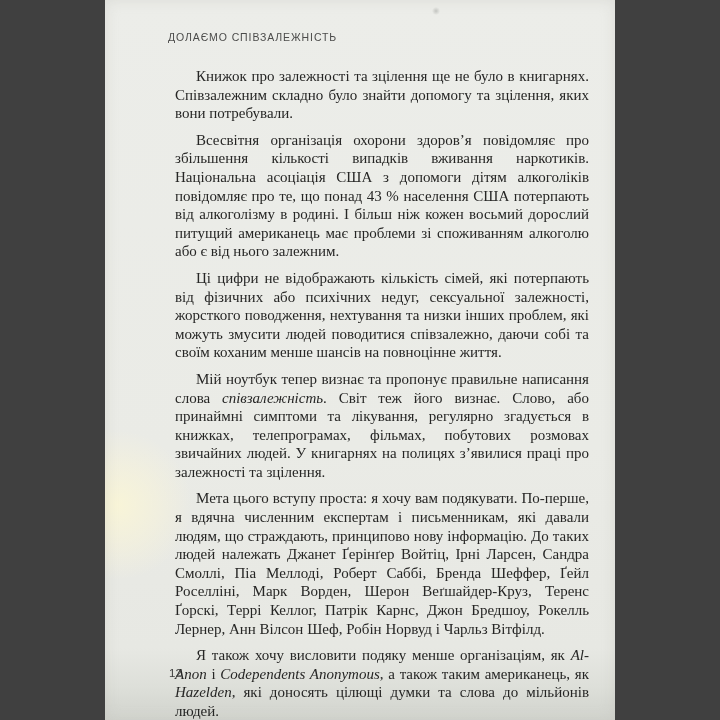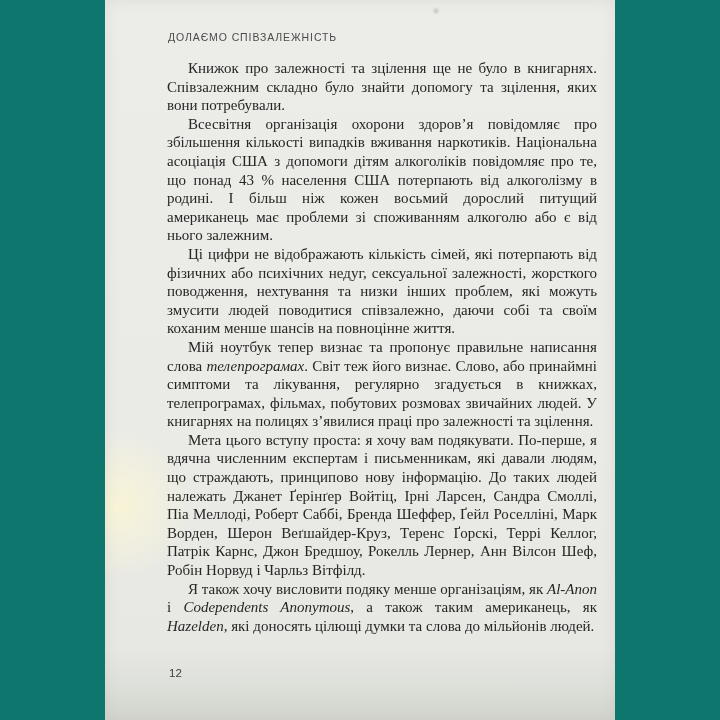--- a/index.html
+++ b/index.html
@@ -8,21 +8,21 @@
     width: 720px;
     height: 720px;
     background: #ffffff;
     overflow: hidden;
     font-family: "Liberation Serif", serif;
   }
   .stage {
     position: relative;
     width: 720px;
     height: 720px;
-    background: #0f766e;
+    background: #404040;
   }
   
   .photo {
     position: absolute;
     left: 105px;
     top: 0;
     width: 510px;
     height: 720px;
     background:
       radial-gradient(circle 75px at 12px 505px, rgba(249,245,215,0.95) 0%, rgba(247,243,218,0.55) 55%, rgba(240,239,228,0) 100%),
@@ -51,21 +51,21 @@
     position: absolute;
     left: 62px;
     top: 59px;
     width: 430px;
     font-size: 15px;
     line-height: 18.6px;
     color: #262625;
     text-align: justify;
   }
   .para {
-    margin: 0;
+    margin: 8px;
     text-indent: 21px;
   }
   .it { font-style: italic; }
   .page-number {
     position: absolute;
     left: 64px;
     top: 656px;
     font-family: "Liberation Sans", sans-serif;
     font-size: 11.5px;
     color: #3d3d3c;
@@ -76,20 +76,20 @@
 <body>
 
 <div class="stage">
   <div class="photo">
     <div class="running-header">ДОЛАЄМО СПІВЗАЛЕЖНІСТЬ</div>
 
     <div class="body-text">
         <p class="para"><span>Книжок про залежності та зцілення ще не було в книгарнях. Співзалежним складно було знайти допомогу та зцілення, яких вони потребували.</span></p>
         <p class="para"><span>Всесвітня організація охорони здоров’я повідомляє про збільшення кількості випадків вживання наркотиків. Національна асоціація США з допомоги дітям алкоголіків повідомляє про те, що понад 43 % населення США потерпають від алкоголізму в родині. І більш ніж кожен восьмий дорослий питущий американець має проблеми зі споживанням алкоголю або є від нього залежним.</span></p>
         <p class="para"><span>Ці цифри не відображають кількість сімей, які потерпають від фізичних або психічних недуг, сексуальної залежності, жорсткого поводження, нехтування та низки інших проблем, які можуть змусити людей поводитися співзалежно, даючи собі та своїм коханим менше шансів на повноцінне життя.</span></p>
-        <p class="para"><span>Мій ноутбук тепер визнає та пропонує правильне написання слова </span><span class="it">телепрограмах</span><span>. Світ теж його визнає. Слово, або принаймні симптоми та лікування, регулярно згадується в книжках, телепрограмах, фільмах, побутових розмовах звичайних людей. У книгарнях на полицях з’явилися праці про залежності та зцілення.</span></p>
+        <p class="para"><span>Мій ноутбук тепер визнає та пропонує правильне написання слова </span><span class="it">співзалежність</span><span>. Світ теж його визнає. Слово, або принаймні симптоми та лікування, регулярно згадується в книжках, телепрограмах, фільмах, побутових розмовах звичайних людей. У книгарнях на полицях з’явилися праці про залежності та зцілення.</span></p>
         <p class="para"><span>Мета цього вступу проста: я хочу вам подякувати. По-перше, я вдячна численним експертам і письменникам, які давали людям, що страждають, принципово нову інформацію. До таких людей належать Джанет Ґерінґер Войтіц, Ірні Ларсен, Сандра Смоллі, Піа Меллоді, Роберт Саббі, Бренда Шеффер, Ґейл Роселліні, Марк Ворден, Шерон Веґшайдер-Круз, Теренс Ґорскі, Террі Келлог, Патрік Карнс, Джон Бредшоу, Рокелль Лернер, Анн Вілсон Шеф, Робін Норвуд і Чарльз Вітфілд.</span></p>
         <p class="para"><span>Я також хочу висловити подяку менше організаціям, як </span><span class="it">Al-Anon</span><span> і </span><span class="it">Codependents Anonymous</span><span>, а також таким американець, як </span><span class="it">Hazelden</span><span>, які доносять цілющі думки та слова до мільйонів людей.</span></p>
       </div>
 
     <div class="page-number">12</div>
   </div>
 </div>
 
 </body></html>

